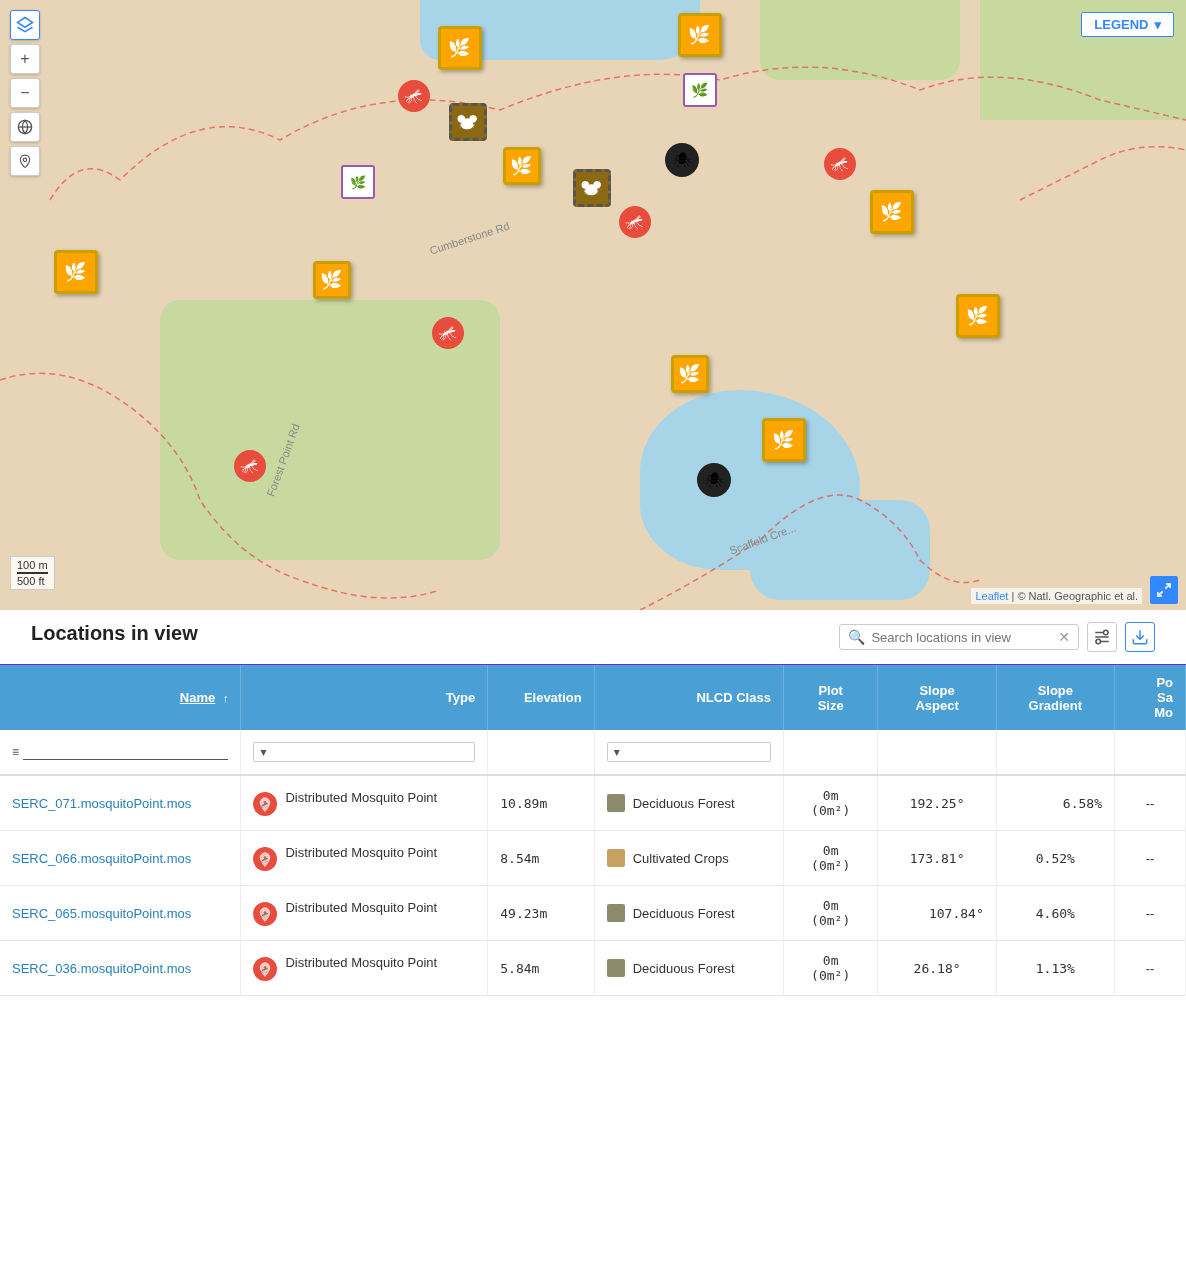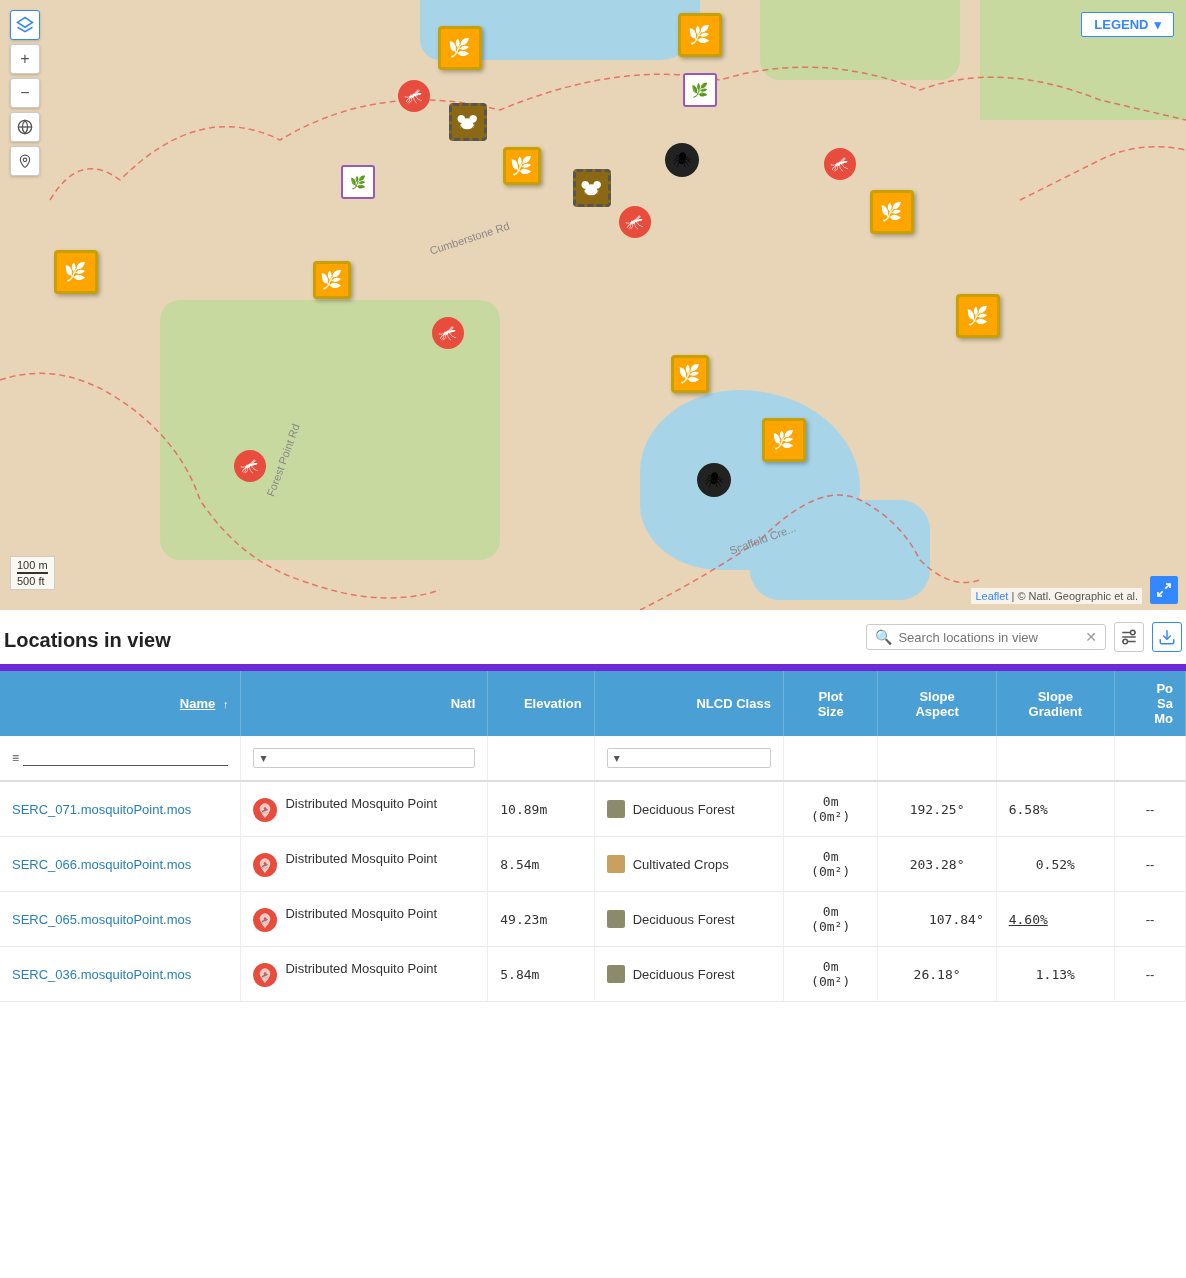--- a/index.html
+++ b/index.html
@@ -191,24 +191,24 @@
     }
 
     
     .table-section {
       width: 1186px;
       background: #fff;
     }
 
     .table-header-row {
       display: flex;
-      align-items: flex-end;
+      align-items: flex-start;
       justify-content: space-between;
-      padding: 12px 4px;
-      border-bottom: 7px solid #6d28d9;
+      padding: 12px 31px;
+      border-bottom: 1px solid #6d28d9;
     }
     .table-title {
       font-size: 20px;
       font-weight: 600;
       color: #222;
     }
     .table-controls {
       display: flex;
       align-items: center;
       gap: 8px;
@@ -563,21 +563,21 @@
   </div>
 
   <div class="table-wrapper">
     <table class="data-table">
       <thead>
         <tr>
           <th class="th-name">
             <span style="text-decoration:underline; cursor:pointer;">Name</span>
             <span class="sort-arrow">↑</span>
           </th>
-          <th class="th-type">Natl</th>
+          <th class="th-type">Type</th>
           <th class="th-elevation">Elevation</th>
           <th class="th-nlcd">NLCD Class</th>
           <th class="th-plot center">Plot<br>Size</th>
           <th class="th-slope-aspect center">Slope<br>Aspect</th>
           <th class="th-slope-gradient center">Slope<br>Gradient</th>
           <th class="th-po">Po<br>Sa<br>Mo</th>
         </tr>
       </thead>
       <tbody>
         <tr class="filter-row">
@@ -625,21 +625,21 @@
       </td>
       <td class="mono">10.89m</td>
       <td>
         <div class="nlcd-cell">
           <div class="nlcd-swatch" style="background:#8B8B6B"></div>
           <span>Deciduous Forest</span>
         </div>
       </td>
       <td class="mono" style="text-align:center;">0m<br>(0m²)</td>
       <td class="mono" style="text-align:center;">192.25°</td>
-      <td class="mono" style="text-align:left;">6.58%</td>
+      <td class="mono" style="text-align:right;">6.58%</td>
       <td style="text-align:center;">--</td>
     </tr>
           <tr>
       <td class="cell-name">
         <a href="#">SERC_066.mosquitoPoint.mos</a>
       </td>
       <td>
         <div class="cell-type">
           <div class="type-icon">
             <svg width="16" height="16" viewBox="0 0 24 24" fill="white">
@@ -651,21 +651,21 @@
         </div>
       </td>
       <td class="mono">8.54m</td>
       <td>
         <div class="nlcd-cell">
           <div class="nlcd-swatch" style="background:#c8a060"></div>
           <span>Cultivated Crops</span>
         </div>
       </td>
       <td class="mono" style="text-align:center;">0m<br>(0m²)</td>
-      <td class="mono" style="text-align:center;">203.28°</td>
+      <td class="mono" style="text-align:center;">173.81°</td>
       <td class="mono" style="text-align:center;">0.52%</td>
       <td style="text-align:center;">--</td>
     </tr>
           <tr>
       <td class="cell-name">
         <a href="#">SERC_065.mosquitoPoint.mos</a>
       </td>
       <td>
         <div class="cell-type">
           <div class="type-icon">
@@ -679,21 +679,21 @@
       </td>
       <td class="mono">49.23m</td>
       <td>
         <div class="nlcd-cell">
           <div class="nlcd-swatch" style="background:#8B8B6B"></div>
           <span>Deciduous Forest</span>
         </div>
       </td>
       <td class="mono" style="text-align:center;">0m<br>(0m²)</td>
       <td class="mono" style="text-align:right;">107.84°</td>
-      <td class="mono" style="text-decoration:underline;">4.60%</td>
+      <td class="mono" style="text-align:center;">4.60%</td>
       <td style="text-align:center;">--</td>
     </tr>
           <tr>
       <td class="cell-name">
         <a href="#">SERC_036.mosquitoPoint.mos</a>
       </td>
       <td>
         <div class="cell-type">
           <div class="type-icon">
             <svg width="16" height="16" viewBox="0 0 24 24" fill="white">

